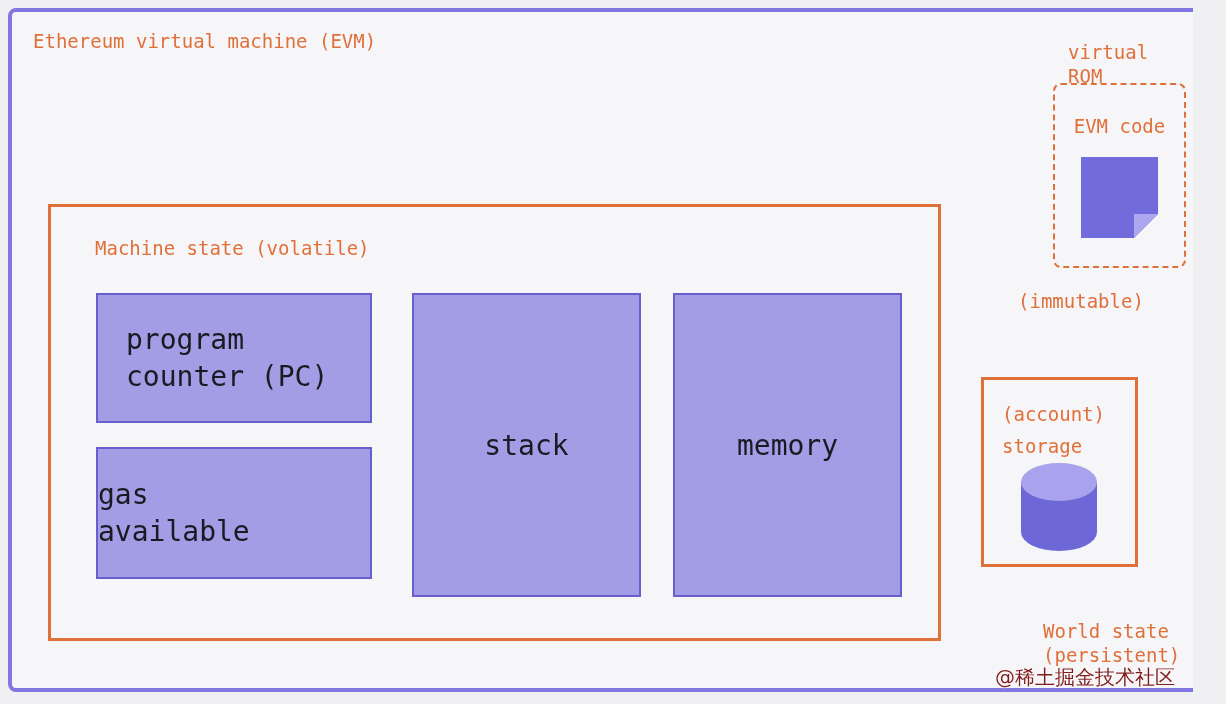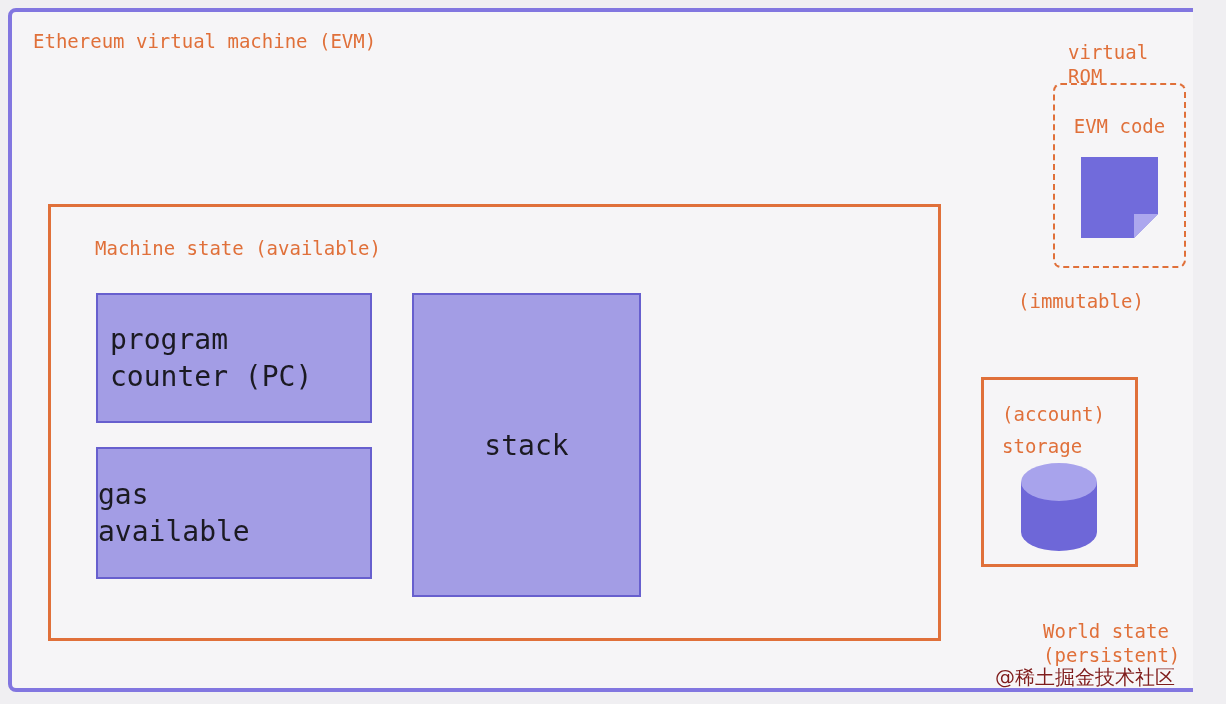--- a/index.html
+++ b/index.html
@@ -16,21 +16,21 @@
   .ms-box{
     position:absolute;left:48px;top:204px;width:893px;height:437px;
     border:3px solid #E0703A;box-sizing:border-box;background:transparent;
   }
   .ms-label{left:95px;top:236px;}
   .pbox{
     position:absolute;box-sizing:border-box;background:#A39DE5;border:2px solid #675FCE;
     color:#1B1A22;font-size:28px;line-height:37px;white-space:pre-line;
     display:flex;align-items:center;
   }
-  .pc{left:96px;top:293px;width:276px;height:130px;padding-left:12px;}
+  .pc{left:96px;top:293px;width:276px;height:130px;padding-left:28px;}
   .gas{left:96px;top:447px;width:276px;height:132px;}
   .stack{left:412px;top:293px;width:229px;height:304px;justify-content:center;text-align:center;}
   .memory{left:673px;top:293px;width:229px;height:304px;justify-content:center;text-align:center;}
   .rom-label{left:1049px;top:40px;margin-left:19px;}
   .rom-box{
     position:absolute;left:1053px;top:83px;width:133px;height:185px;
     border:2px dashed #E0703A;border-radius:8px;box-sizing:border-box;
   }
   .rom-code-label{left:1053px;top:114px;width:133px;text-align:center;}
   .page-icon{position:absolute;left:1081px;top:157px;width:77px;height:81px;}
@@ -58,27 +58,28 @@
 </style>
 </head>
 <body>
 
 <div class="canvas">
   <div class="frame"></div>
 
   <div class="lbl title">Ethereum virtual machine (EVM)</div>
 
   <div class="ms-box"></div>
-  <div class="lbl ms-label">Machine state (available)</div>
+  <div class="lbl ms-label">Machine state (volatile)</div>
 
   <div class="pbox pc">program
 counter (PC)</div>
   <div class="pbox gas">gas
 available</div>
   <div class="pbox stack">stack</div>
+  <div class="pbox memory">memory</div>
 
   <div class="lbl rom-label">virtual ROM</div>
   <div class="rom-box"></div>
   <div class="lbl rom-code-label">EVM code</div>
   <div class="page-icon">
     <div class="page-body"></div>
     <div class="page-fold"></div>
   </div>
   <div class="lbl immutable">(immutable)</div>
 

